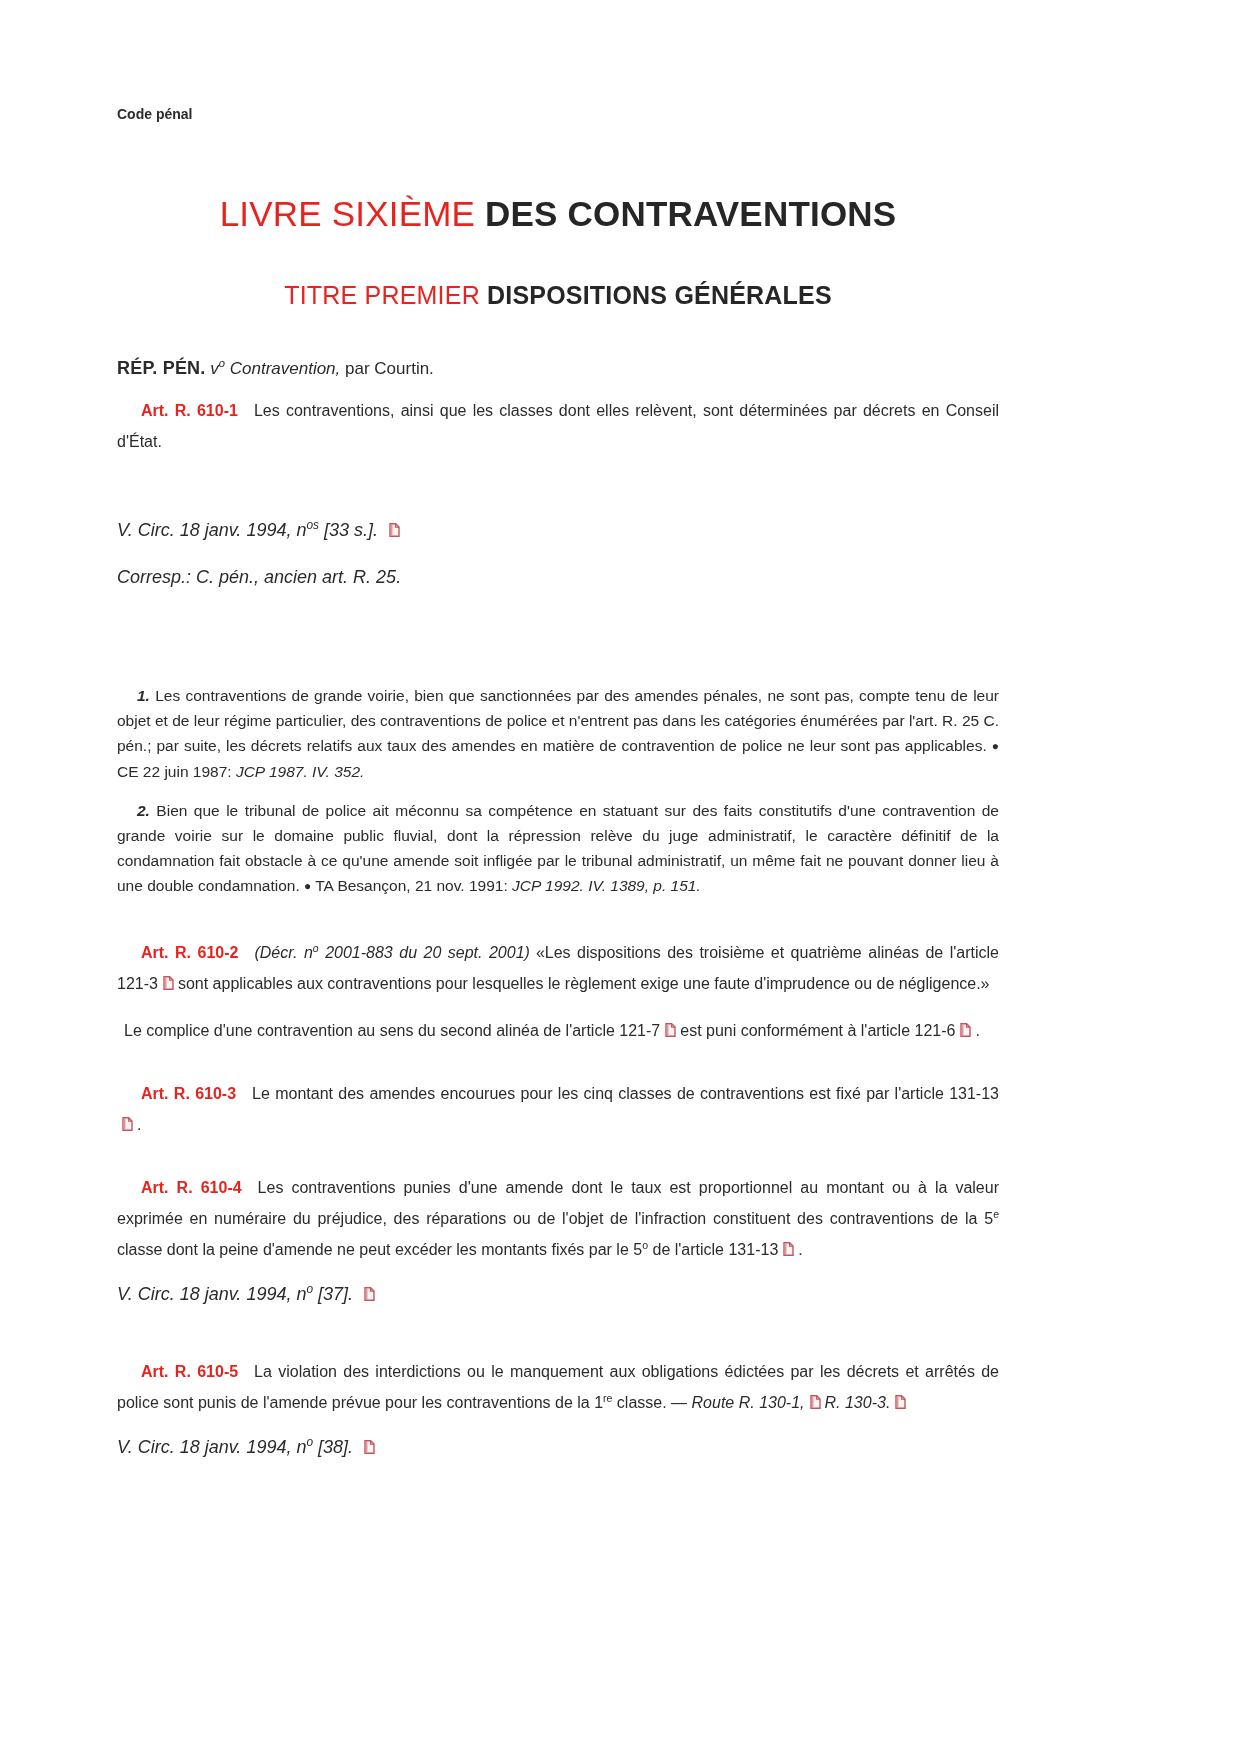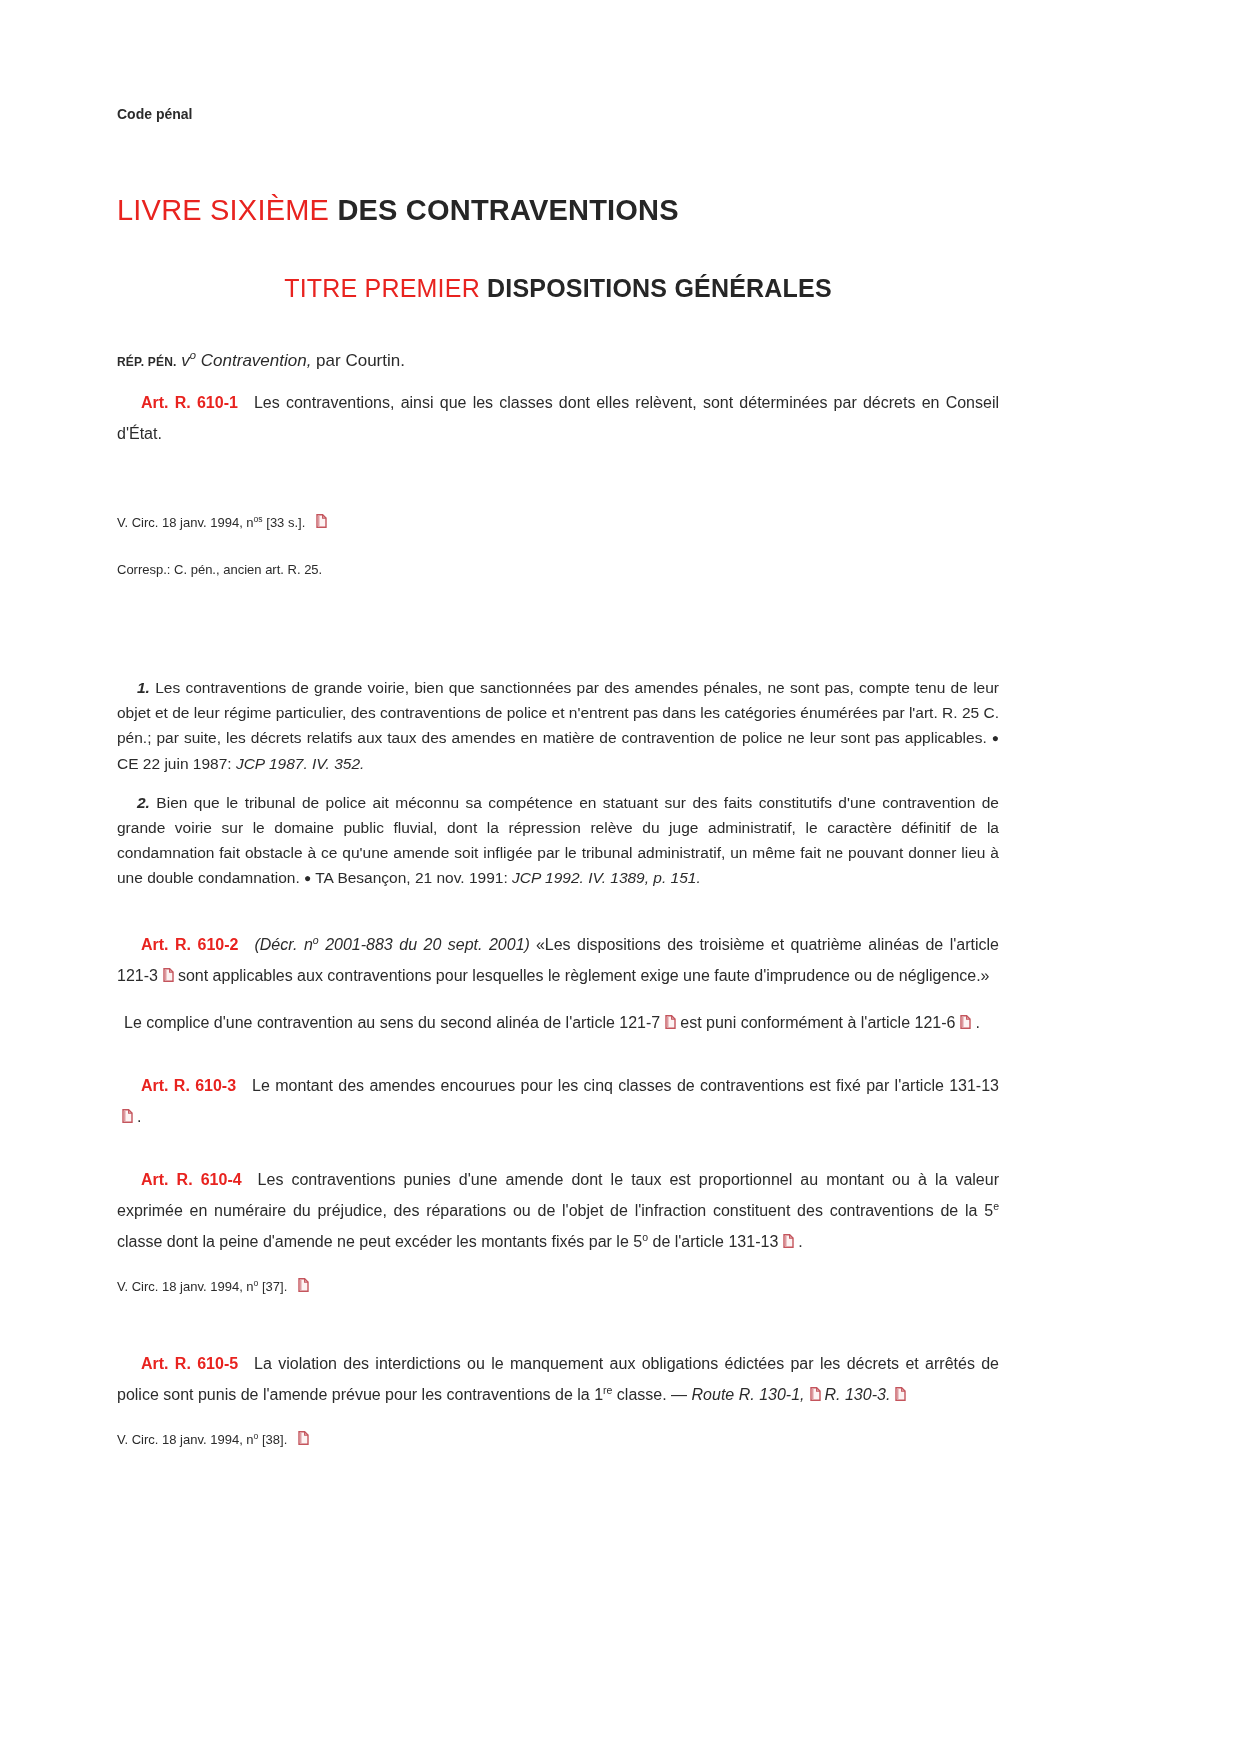--- a/index.html
+++ b/index.html
@@ -18,57 +18,59 @@
     top:0;
     width:882px;
   }
   .doc-header {
     margin-top:106px;
     font-size:14px;
     font-weight:bold;
   }
   h1.book {
     margin:72px 0 0 0;
-    font-size:29px;
+    font-size:35px;
     font-weight:bold;
     letter-spacing:0.2px;
+    text-align:center;
   }
   h2.titre {
     margin:47px 0 0 0;
     font-size:25px;
     font-weight:bold;
     letter-spacing:0.2px;
     text-align:center;
   }
   .red-part { color:#e8231f; font-weight:normal; }
   .black-part { color:#262626; font-weight:bold; }
   .rep {
     margin-top:48px;
     font-size:17px;
   }
-  .rep .rep-label { font-weight:bold; font-size:12px; letter-spacing:0.2px; }
+  .rep .rep-label { font-weight:bold; font-size:18px; letter-spacing:0.2px; }
   .rep .it { font-style:italic; }
   .art {
     margin-top:16px;
     font-size:16px;
     line-height:31px;
     text-align:justify;
     text-indent:24px;
   }
   .art .art-label {
     color:#e8231f;
     font-weight:bold;
     margin-right:16px;
     white-space:nowrap;
   }
   .art .decret { font-style:italic; margin-right:6px; }
   .art .it { font-style:italic; }
   .follow-par { text-indent:7px; margin-top:0; }
   .ref {
-    font-size:13px;
+    font-size:18px;
+    font-style:italic;
     line-height:27px;
   }
   .note {
     font-size:15.5px;
     line-height:25px;
     text-align:justify;
     text-indent:20px;
   }
   .note .num { font-weight:bold; font-style:italic; }
   .note .bullet { font-size:12px; vertical-align:1px; }

